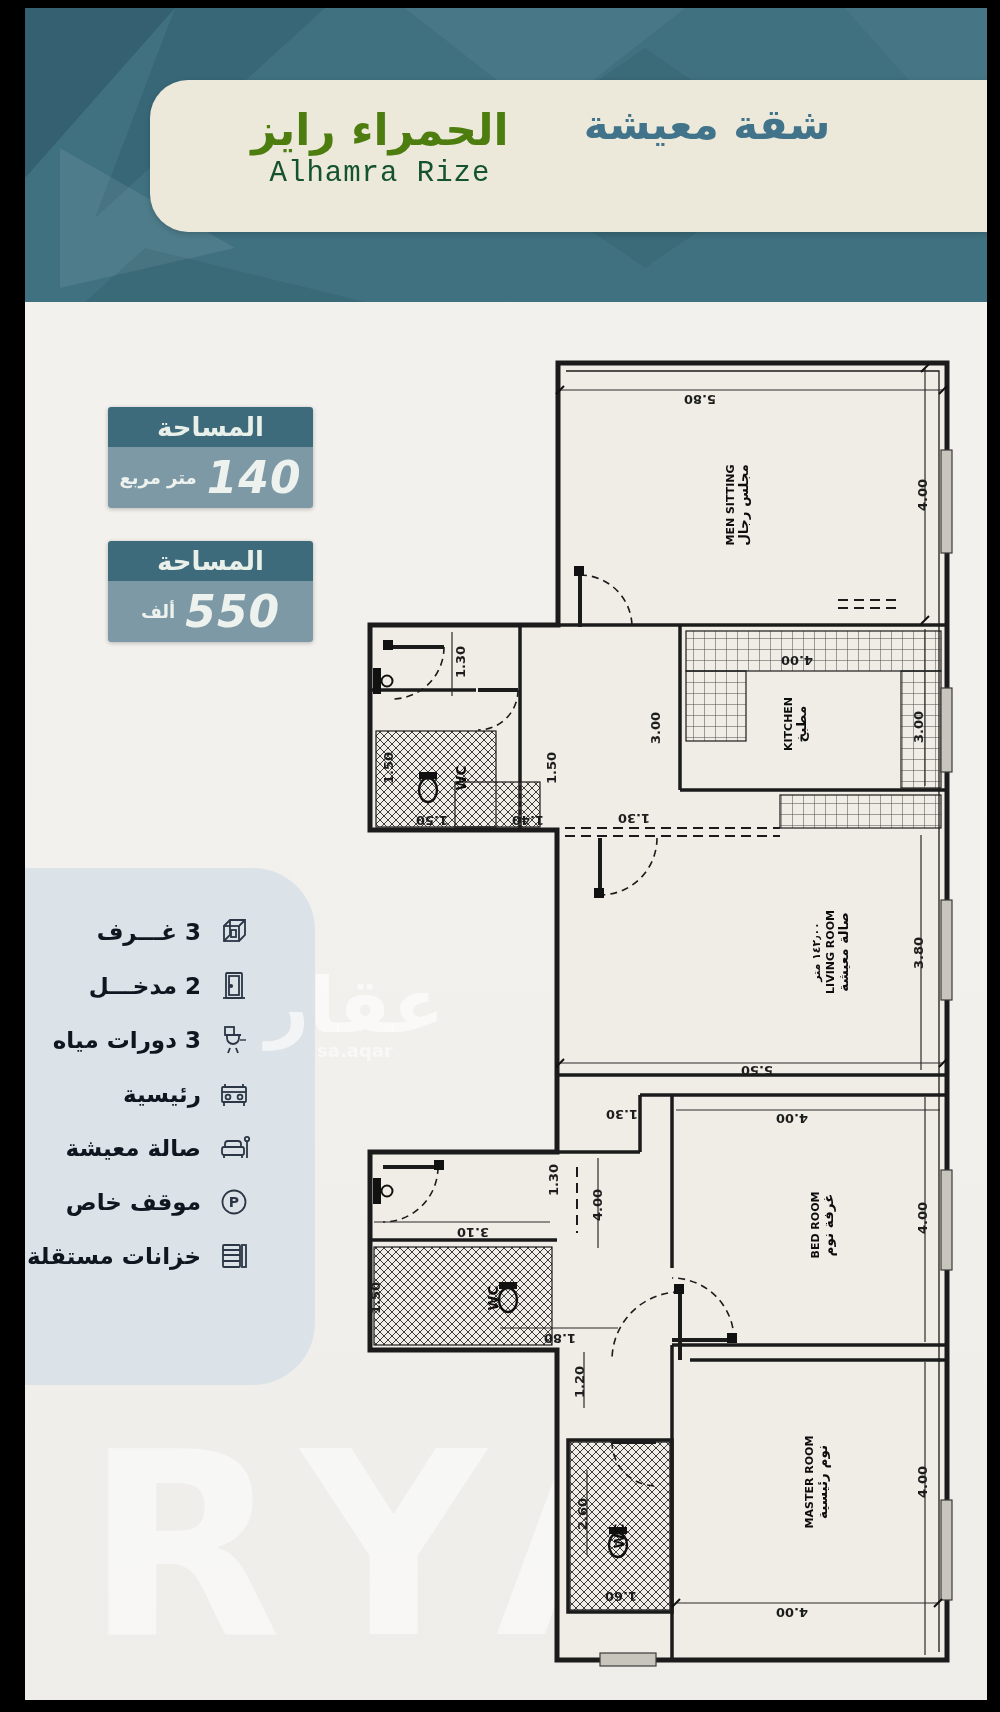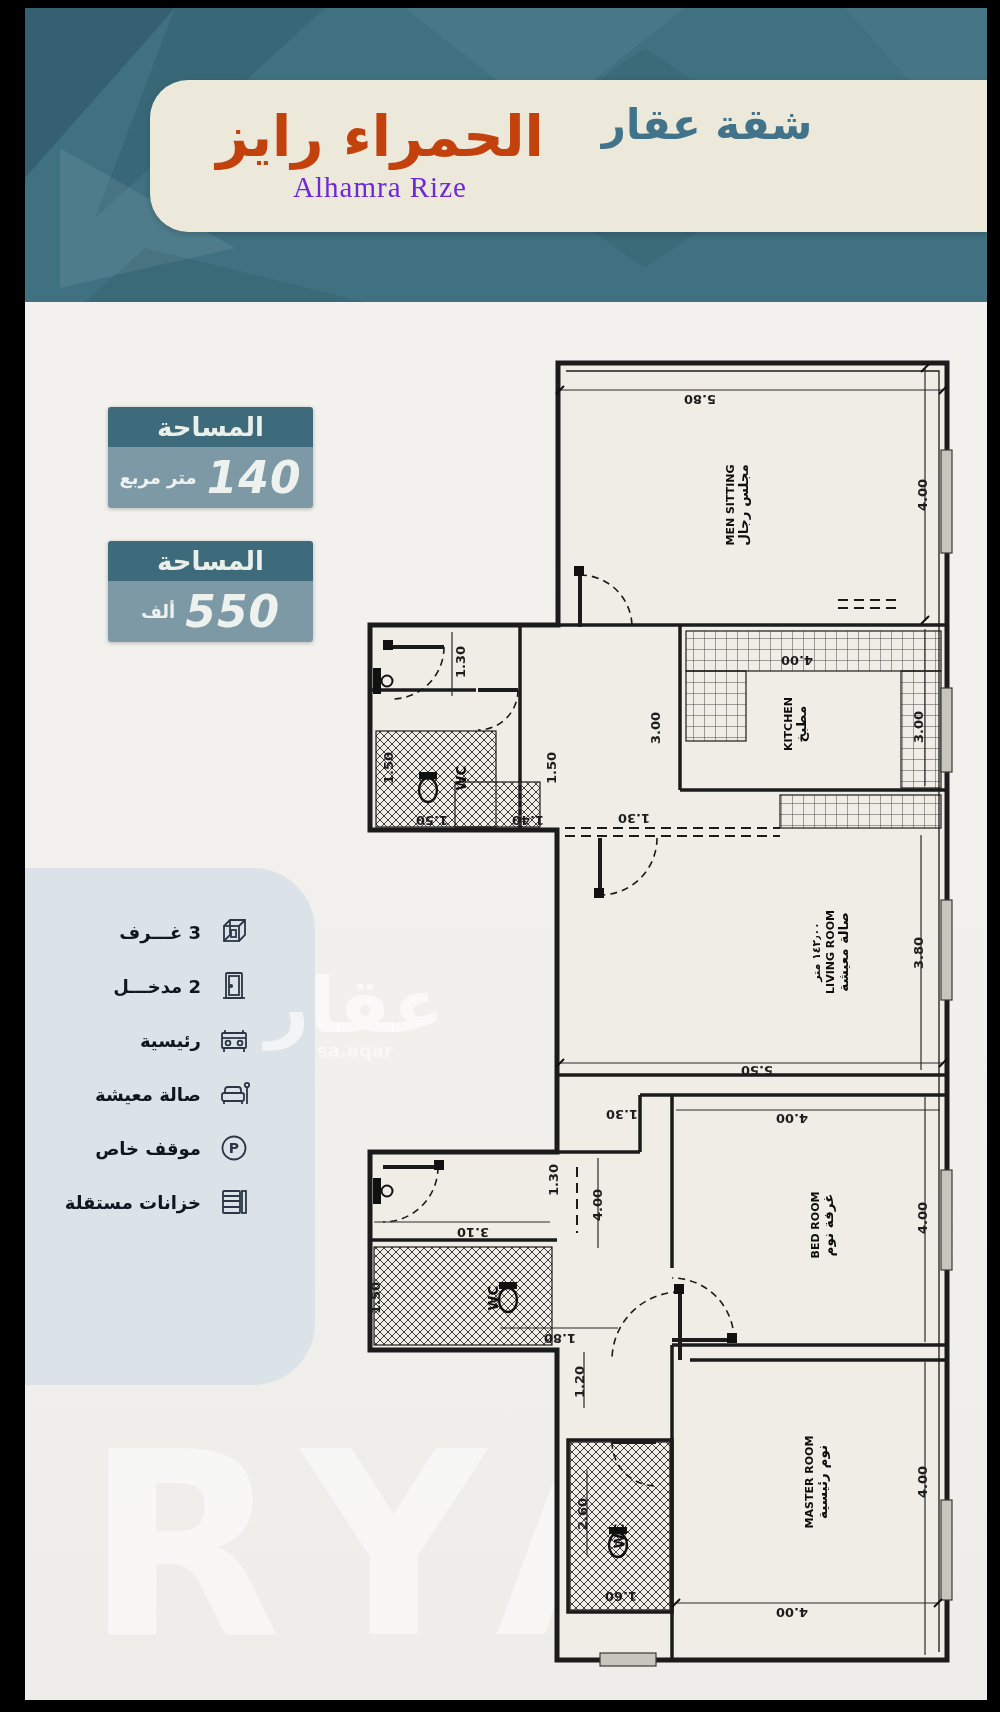--- a/index.html
+++ b/index.html
@@ -14,39 +14,39 @@
 
   
   .band{position:absolute;left:25px;top:8px;right:13px;height:294px;background:#3f7181;overflow:hidden;}
   .band svg{position:absolute;inset:0;width:100%;height:100%;}
   .title-card{position:absolute;left:125px;right:0;top:72px;height:152px;background:#ece9db;
               border-radius:38px 0 0 38px;box-shadow:0 2px 6px rgba(0,0,0,.18);}
   .unit-block{position:absolute;right:80px;top:22px;width:400px;text-align:center;}
   .proj-block{position:absolute;left:60px;top:26px;width:340px;text-align:center;}
   .ar-title{font-size:42px;font-weight:bold;color:#41748a;line-height:1.1;}
   .en-title{font-size:29px;color:#2b313c;margin-top:3px;}
-  .proj-block .ar-title{color:#c2410c;font-size:56px;}
-  .proj-block .en-title{font-family:Liberation Serif, serif;color:#6d28d9;letter-spacing:1px;}
+  .proj-block .ar-title{color:#4d7c0f;font-size:44px;}
+  .proj-block .en-title{font-family:Liberation Mono, monospace;color:#14532d;letter-spacing:1px;}
 
   
   .badge{position:absolute;left:108px;width:205px;border-radius:3px;overflow:hidden;box-shadow:0 1px 4px rgba(0,0,0,.25);}
   .badge-top{height:40px;background:#3e6b7b;display:flex;align-items:center;justify-content:center;
              color:#e9efe9;font-size:26px;font-weight:bold;}
   .badge-bottom{height:61px;background:#7e99a6;display:flex;align-items:center;justify-content:center;
                 gap:10px;direction:rtl;color:#edf2ee;}
   .badge-value{font-size:44px;font-weight:bold;letter-spacing:1px;font-style:italic;}
   .badge-unit{font-size:18px;font-weight:bold;}
 
   
   .features-panel{position:absolute;left:25px;top:868px;width:290px;height:517px;background:#dce3e8;
                   border-radius:0 62px 62px 0;padding-top:38px;box-sizing:border-box;direction:rtl;z-index:5;}
   .feature-row{display:flex;align-items:center;height:52px;margin-bottom:2px;padding-right:62px;gap:14px;}
   .f-icon{width:38px;height:36px;flex:0 0 38px;display:flex;align-items:center;justify-content:center;color:#2b3646;}
   .f-icon svg{width:34px;height:32px;}
-  .f-text{font-size:18px;font-weight:bold;color:#10161f;white-space:nowrap;}
+  .f-text{font-size:23px;font-weight:bold;color:#10161f;white-space:nowrap;}
   .chev{color:#5b7386;}
 
   
   .wm-aqar{position:absolute;left:255px;top:968px;width:200px;text-align:center;z-index:6;pointer-events:none;}
   .wm-aqar .a{font-size:76px;font-weight:bold;color:rgba(255,255,255,.62);line-height:1;}
   .wm-aqar .d{font-size:18px;font-weight:bold;color:rgba(255,255,255,.55);margin-top:-4px;}
   .wm-bottom{position:absolute;left:0;right:0;top:1418px;text-align:center;font-size:255px;font-weight:bold;
              color:rgba(255,255,255,.5);letter-spacing:34px;line-height:1;pointer-events:none;z-index:1;}
 
   
@@ -65,21 +65,21 @@
       <polygon points="0,0 150,0 0,170" fill="rgba(12,38,58,0.22)"></polygon>
       <polygon points="150,0 300,0 70,210" fill="rgba(12,38,58,0.12)"></polygon>
       <polygon points="35,140 210,240 35,280" fill="rgba(255,255,255,0.08)"></polygon>
       <polygon points="380,0 520,110 660,0" fill="rgba(255,255,255,0.05)"></polygon>
       <polygon points="620,40 780,150 620,260 460,150" fill="rgba(0,0,0,0.06)"></polygon>
       <polygon points="820,0 962,0 962,160" fill="rgba(255,255,255,0.04)"></polygon>
       <polygon points="120,240 340,294 60,294" fill="rgba(0,0,0,0.07)"></polygon>
     </svg>
     <div class="title-card">
       <div class="unit-block">
-        <div class="ar-title">شقة عقار</div>
+        <div class="ar-title">شقة معيشة</div>
       </div>
       <div class="proj-block">
         <div class="ar-title">الحمراء رايز</div>
         <div class="en-title">Alhamra Rize</div>
       </div>
     </div>
   </header>
 
   <div class="badge" style="top:407px">
     <div class="badge-top">المساحة</div>
@@ -110,20 +110,31 @@
     <div class="feature-row">
       <span class="f-icon">
         <svg viewBox="0 0 34 32" fill="none" stroke="currentColor" stroke-width="1.8">
           <rect x="9" y="3" width="16" height="25" rx="1"></rect>
             <rect x="12" y="6" width="10" height="19"></rect>
           <path d="M6 28 h22"></path>
             <circle cx="14" cy="16" r="1.2" fill="currentColor"></circle>
         </svg>
       </span>
       <span class="f-text">2 مدخـــل</span>
+    </div>
+    <div class="feature-row">
+      <span class="f-icon">
+        <svg viewBox="0 0 34 32" fill="none" stroke="currentColor" stroke-width="1.8">
+          <rect x="8" y="3" width="9" height="8"></rect>
+            <path d="M8 11 h16 M10 11 v3 a6 6 0 0 0 12 0 v-3"></path>
+          <path d="M13 24 l-2 5 M19 24 l2 5"></path>
+            <path d="M23 16 h6" stroke-width="1.4"></path>
+        </svg>
+      </span>
+      <span class="f-text">3 دورات مياه</span>
     </div>
     <div class="feature-row">
       <span class="f-icon">
         <svg viewBox="0 0 34 32" fill="none" stroke="currentColor" stroke-width="1.8">
           <rect x="5" y="9" width="24" height="15" rx="1"></rect>
             <path d="M5 14 h24"></path>
           <circle cx="11" cy="19" r="2.4"></circle>
             <circle cx="23" cy="19" r="2.4"></circle>
           <path d="M8 9 v-3 M26 9 v-3 M7 24 v4 M27 24 v4"></path>
         </svg>

